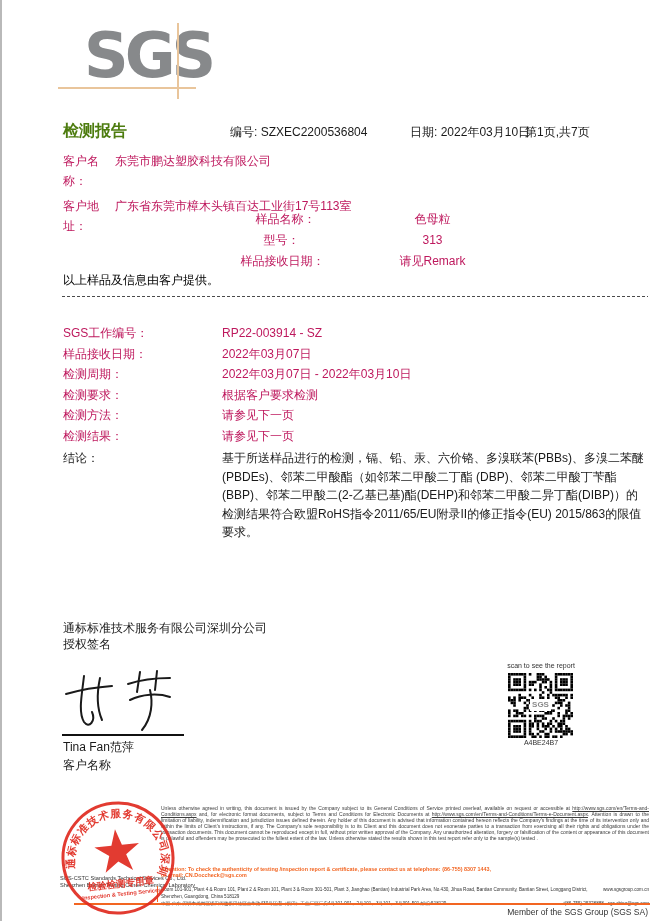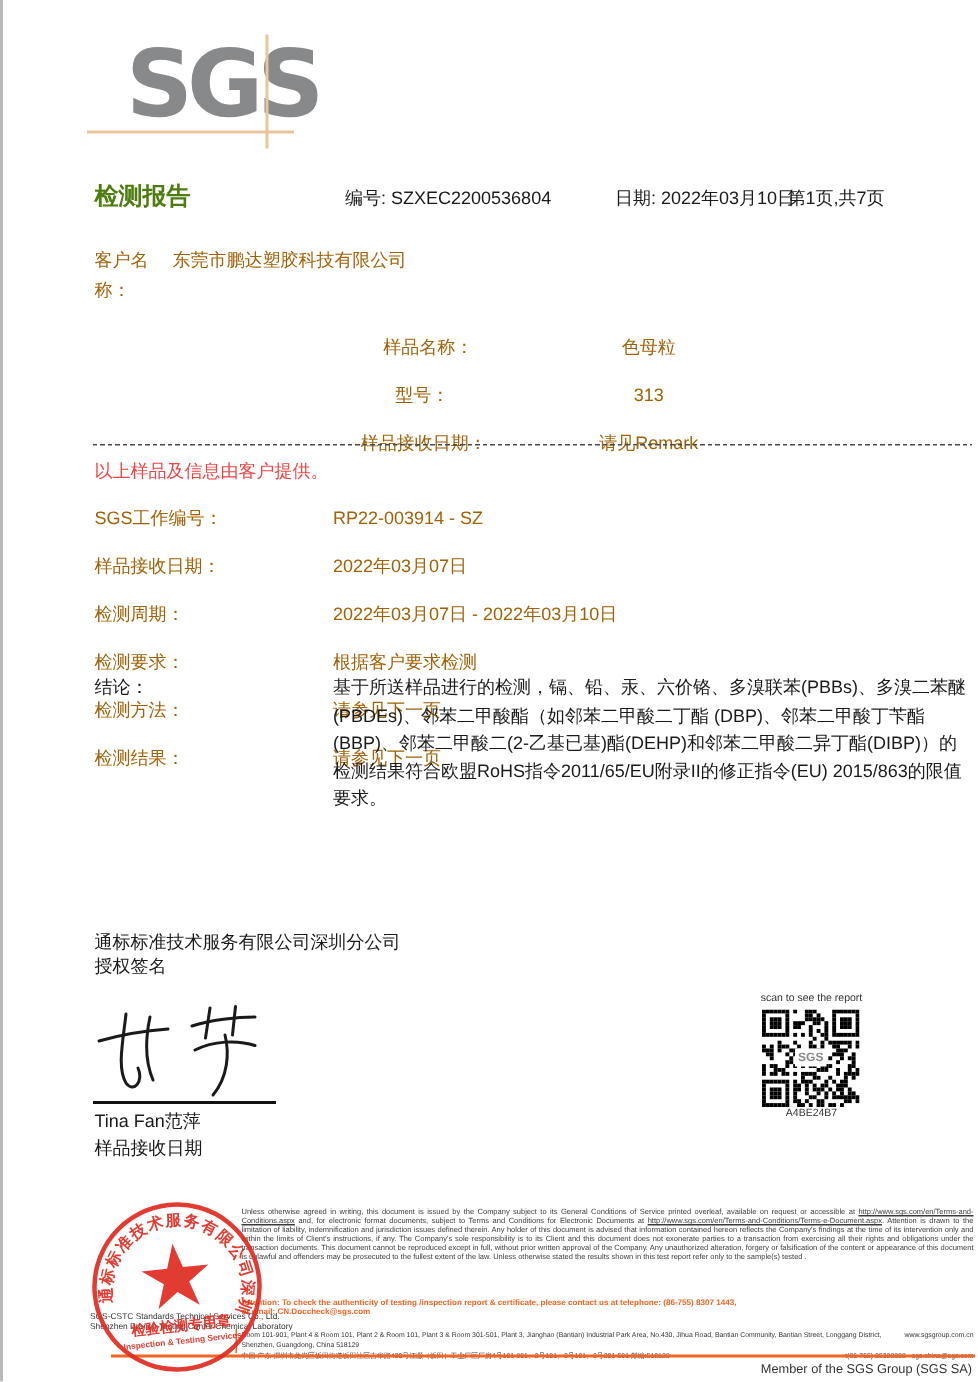--- a/index.html
+++ b/index.html
@@ -18,29 +18,29 @@
   .logo-vline{left:177px;top:23px;width:2px;height:76px;background:#e9c59b;}
 
   
   .doc-title{left:63px;top:121px;font-size:16px;font-weight:bold;color:#4d7c0f;}
   .hdr{font-size:12px;color:#1a1a1a;}
   .hdr-no{left:230px;top:124px;}
   .hdr-date{left:410px;top:124px;}
   .hdr-page{left:525px;top:124px;}
 
   
-  .row{display:flex;font-size:12px;color:#a16207;line-height:20px;margin-top:12px;}
+  .row{display:flex;font-size:12px;color:#be185d;line-height:20px;}
   .row .lab{flex:0 0 auto;}
   .cust-block{left:63px;top:151px;width:560px;}
   .cust-block .row{margin-bottom:5px;}
   .cust-block .lab{width:52px;}
   .samp-block{left:63px;top:209px;width:580px;}
   .samp-block .row{margin-bottom:1px;justify-content:center;}
   .samp-block .lab,.work-block .lab{width:159px;}
-  .note{font-size:12px;color:#ef4444;margin-top:1px;}
+  .note{font-size:12px;color:#000000;margin-top:1px;}
   .dash-sep{left:62px;top:296px;width:586px;height:1px;
     background:repeating-linear-gradient(90deg,#4a4a4a 0 3px,transparent 3px 5px);}
   .work-block{left:63px;top:323px;width:580px;}
   .work-block .row{margin-bottom:0.5px;}
   .concl{left:63px;top:449px;width:585px;display:flex;font-size:12px;color:#1a1a1a;}
   .concl .lab{width:159px;flex:0 0 auto;line-height:18.5px;}
   .concl .val{flex:1;line-height:18.5px;text-align:left;}
 
   
   .sig-company{left:63px;top:620px;font-size:12px;color:#1a1a1a;line-height:16px;}
@@ -87,20 +87,24 @@
 
 <div class="abs doc-title">检测报告</div>
 <div class="abs hdr hdr-no"><span>编号:</span> <span>SZXEC2200536804</span></div>
 <div class="abs hdr hdr-date"><span>日期:</span> <span>2022年03月10日</span></div>
 <div class="abs hdr hdr-page">第1页,共7页</div>
 
 <div class="abs cust-block">
   <div class="row">
     <span class="lab">客户名称：</span>
     <span class="val">东莞市鹏达塑胶科技有限公司</span>
+  </div>
+  <div class="row">
+    <span class="lab">客户地址：</span>
+    <span class="val">广东省东莞市樟木头镇百达工业街17号113室</span>
   </div>
 </div>
 
 <div class="abs samp-block">
   <div class="row">
     <span class="lab">样品名称：</span>
     <span class="val">色母粒</span>
   </div>
   <div class="row">
     <span class="lab">型号：</span>
@@ -158,21 +162,21 @@
     <path d="M40,10 C37,24 36,38 42,52"></path>
     <path d="M68,16 C80,12 98,10 110,10"></path>
     <path d="M80,4 L77,24"></path>
     <path d="M97,3 L95,22"></path>
     <path d="M70,32 C82,26 98,25 110,29"></path>
     <path d="M90,22 C93,34 92,50 82,62"></path>
   </g>
 </svg>
 <div class="abs sig-line"></div>
 <div class="abs sig-name">Tina Fan范萍</div>
-<div class="abs sig-role">样品接收日期</div>
+<div class="abs sig-role">客户名称</div>
 
 <div class="abs qr-caption">scan to see the report</div>
 <div class="abs qr-box">
   <svg id="qr" width="65" height="65" viewBox="0 0 65 65" fill="#000">
       <rect x="0" y="23.400000000000002" width="2.6" height="2.6"></rect>
       <rect x="0" y="26" width="2.6" height="2.6"></rect>
       <rect x="0" y="36.4" width="2.6" height="2.6"></rect>
       <rect x="0" y="39" width="2.6" height="2.6"></rect>
       <rect x="0" y="41.6" width="2.6" height="2.6"></rect>
       <rect x="2.6" y="26" width="2.6" height="2.6"></rect>

